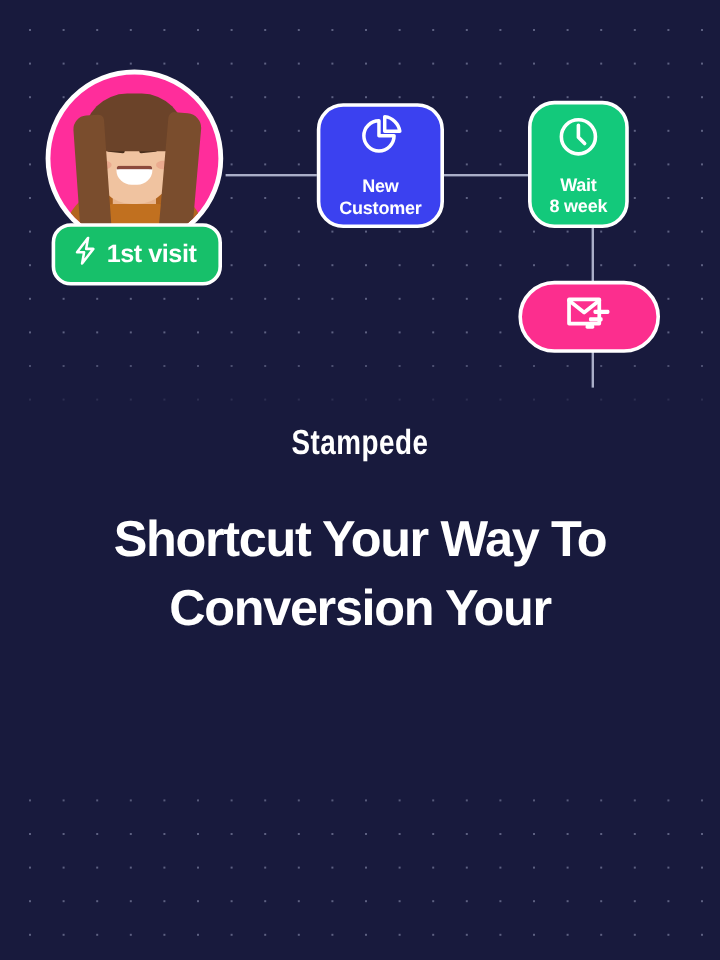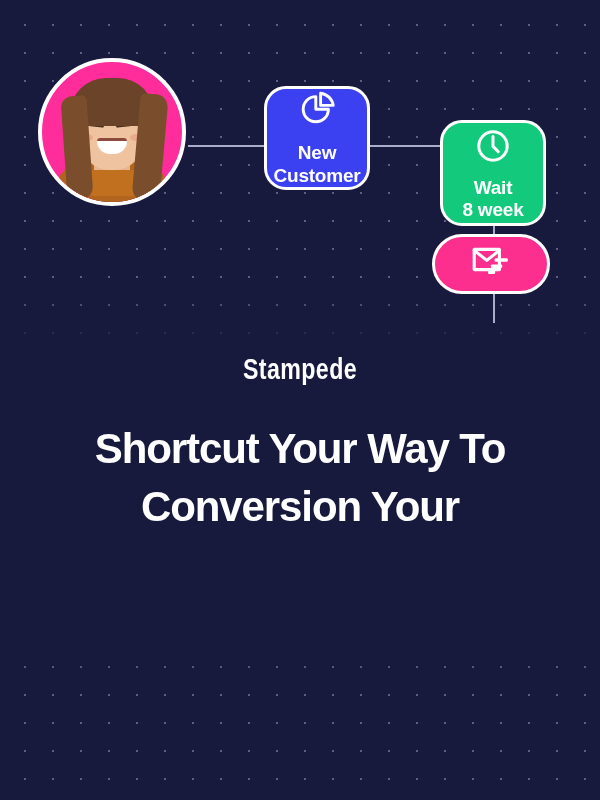--- a/index.html
+++ b/index.html
@@ -138,35 +138,34 @@
 
   
   .card {
     position:absolute;
     display:flex; flex-direction:column;
     align-items:center; justify-content:center;
     border:3px solid #FFFFFF;
     color:#FFFFFF;
   }
   .card-label {
-    font-size:19px; font-weight:800; line-height:1.18;
+    font-size:15px; font-weight:800; line-height:1.18;
     text-align:center; letter-spacing:-0.2px;
   }
   .card-icon { display:block; }
 
   .card-new-customer {
     left:264px; top:86px; width:106px; height:104px;
     background:#3B41F0; border-radius:22px;
     gap:7px;
   }
   .card-wait {
-    left:440px; top:84px; width:106px; height:106px;
+    left:440px; top:84px; width:84px; height:106px;
     background:#13C97B; border-radius:22px;
     gap:6px;
-    margin-top:36px;
   }
   .card-email {
     left:432px; top:234px; width:118px; height:60px;
     background:#FC2E8E; border-radius:30px;
   }
 
   
   .brand {
     position:absolute; left:0; right:0; top:353px;
     text-align:center;
@@ -221,20 +220,28 @@
           <div class="ph-eye ph-eye-r"></div>
           <div class="ph-brow ph-brow-l"></div>
           <div class="ph-brow ph-brow-r"></div>
           <div class="ph-hair-front"></div>
           <div class="ph-hair-l"></div>
           <div class="ph-hair-r"></div>
         </div>
       </div>
     </div>
 
+    <div class="badge">
+      <span>
+        <svg width="20" height="24" viewBox="0 0 20 24" fill="none">
+          <path d="M12.4 1.2 L3.2 13.2 H9.1 L7.4 22.6 L16.8 10.4 H10.8 Z" stroke="#FFFFFF" stroke-width="2.1" stroke-linejoin="round" fill="none"></path>
+        </svg>
+      </span>
+      <span class="badge-label">1st visit</span>
+    </div>
 
     <div class="card card-new-customer">
       <span class="card-icon">
         <svg width="42" height="42" viewBox="0 0 42 42" fill="none">
           <path d="M19.8 7.6 A12.6 12.6 0 1 0 32.4 20.2 H19.8 Z" stroke="#FFFFFF" stroke-width="2.9" stroke-linejoin="round" fill="none"></path>
           <path d="M24.6 4.2 A14.4 14.4 0 0 1 37.2 16.4 H24.6 Z" stroke="#FFFFFF" stroke-width="2.9" stroke-linejoin="round" fill="none"></path>
         </svg>
       </span>
       <span class="card-label">
         <span>New</span><br>

